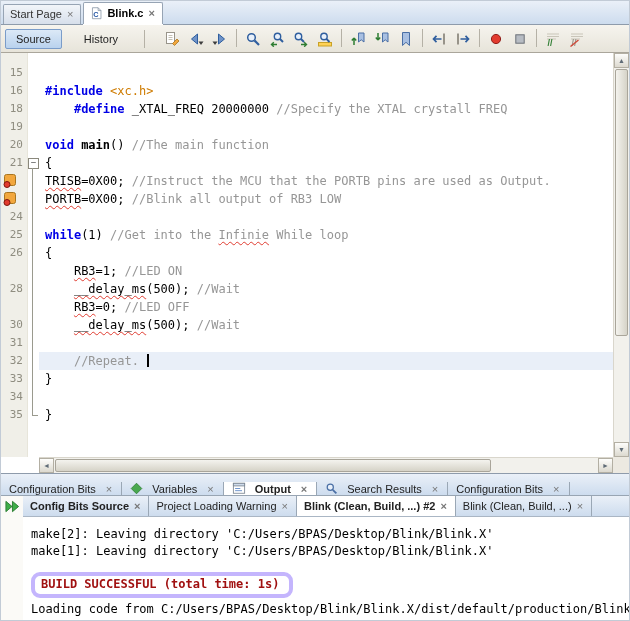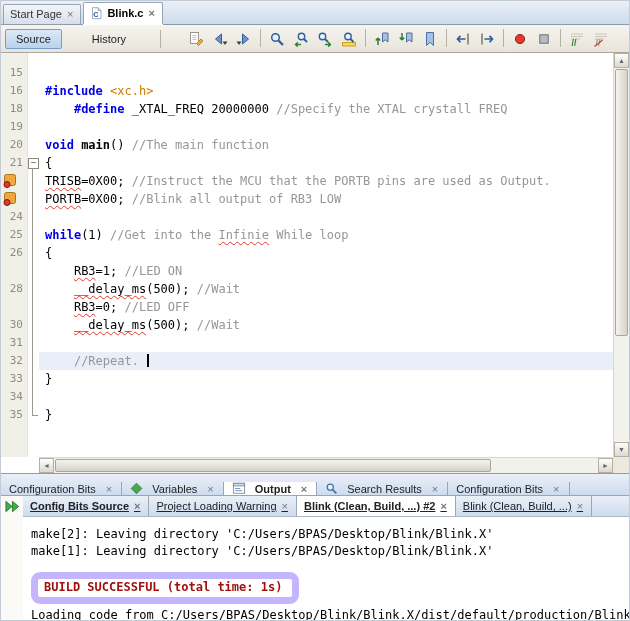--- a/index.html
+++ b/index.html
@@ -21,21 +21,21 @@
     padding:2px 6px 3px; margin-right:2px;
     background:linear-gradient(#f2f5f9,#d7dfeb);
     border:1px solid #97a4b4; border-bottom:none; border-radius:2px 2px 0 0;
     color:#333; white-space:nowrap; cursor:default;
   }
   .etab.active { background:#fff; height:22px; font-weight:bold; color:#000; box-shadow:0 1px 0 #fff; }
   .tab-close { color:#777; font-size:11px; line-height:10px; padding:0 1px; }
 
   
   .toolbar {
-    height:28px; display:flex; align-items:center; gap:19px; padding:0 4px;
+    height:28px; display:flex; align-items:center; gap:11px; padding:0 4px;
     background:linear-gradient(#f6f4ee,#e7e4da);
     border-bottom:1px solid #aaa69b;
   }
   .src-btn {
     font-family:inherit; font-size:11px; padding:3px 10px; border:1px solid transparent;
     background:transparent; border-radius:2px; color:#222;
   }
   .src-btn.active { background:linear-gradient(#dce9f7,#b9d2ee); border:1px solid #7a9cc9; }
   .sep { width:1px; height:18px; background:#b5b1a6; margin:0 4px; display:inline-block; }
   .icon-btn {
@@ -106,33 +106,33 @@
   .output-panel { display:flex; height:126px; background:#fff; }
   .output-left { width:22px; flex:none; padding-top:2px; display:flex; flex-direction:column; align-items:center; background:#fbfaf7; }
   .rerun-btn { width:20px; height:19px; padding:0; border:1px solid transparent; background:transparent; border-radius:2px; }
   .output-main { flex:1; min-width:0; display:flex; flex-direction:column; }
   .output-tabs {
     height:21px; display:flex; align-items:stretch; overflow:hidden;
     background:linear-gradient(#eaf0f8,#cddcee); border-bottom:1px solid #aab6c4;
   }
   .otab {
     display:flex; align-items:center; gap:4px; padding:0 7px;
-    border-right:1px solid #9aa7b5; color:#222; white-space:nowrap; cursor:default;text-decoration:underline;
+    border-right:1px solid #9aa7b5; color:#222; white-space:nowrap; cursor:default;
   }
   .otab.bold { font-weight:bold; }
   .otab.active { background:#fff; }
   .output-text {
     flex:1; overflow:hidden; white-space:pre; padding:9px 0 0 8px;
     font-family:"DejaVu Sans Mono",monospace; font-size:12px; line-height:17px; color:#000;
   }
   .out-line { min-height:17px; }
   .out-line.blank { min-height:10px; }
   .success-line { margin:2px 0 3px; }
   .success-box {
-    display:inline-block; border:7px solid #c4b5fd; border-radius:9px;
+    display:inline-block; border:4px solid #c4b5fd; border-radius:9px;
     padding:0 10px 1px 6px; color:#a01010; font-weight:bold;
   }
 </style>
 </head>
 <body>
 
 <div class="app">
 
   <div class="tabbar" id="editor-tabs">
       <div class="etab">

